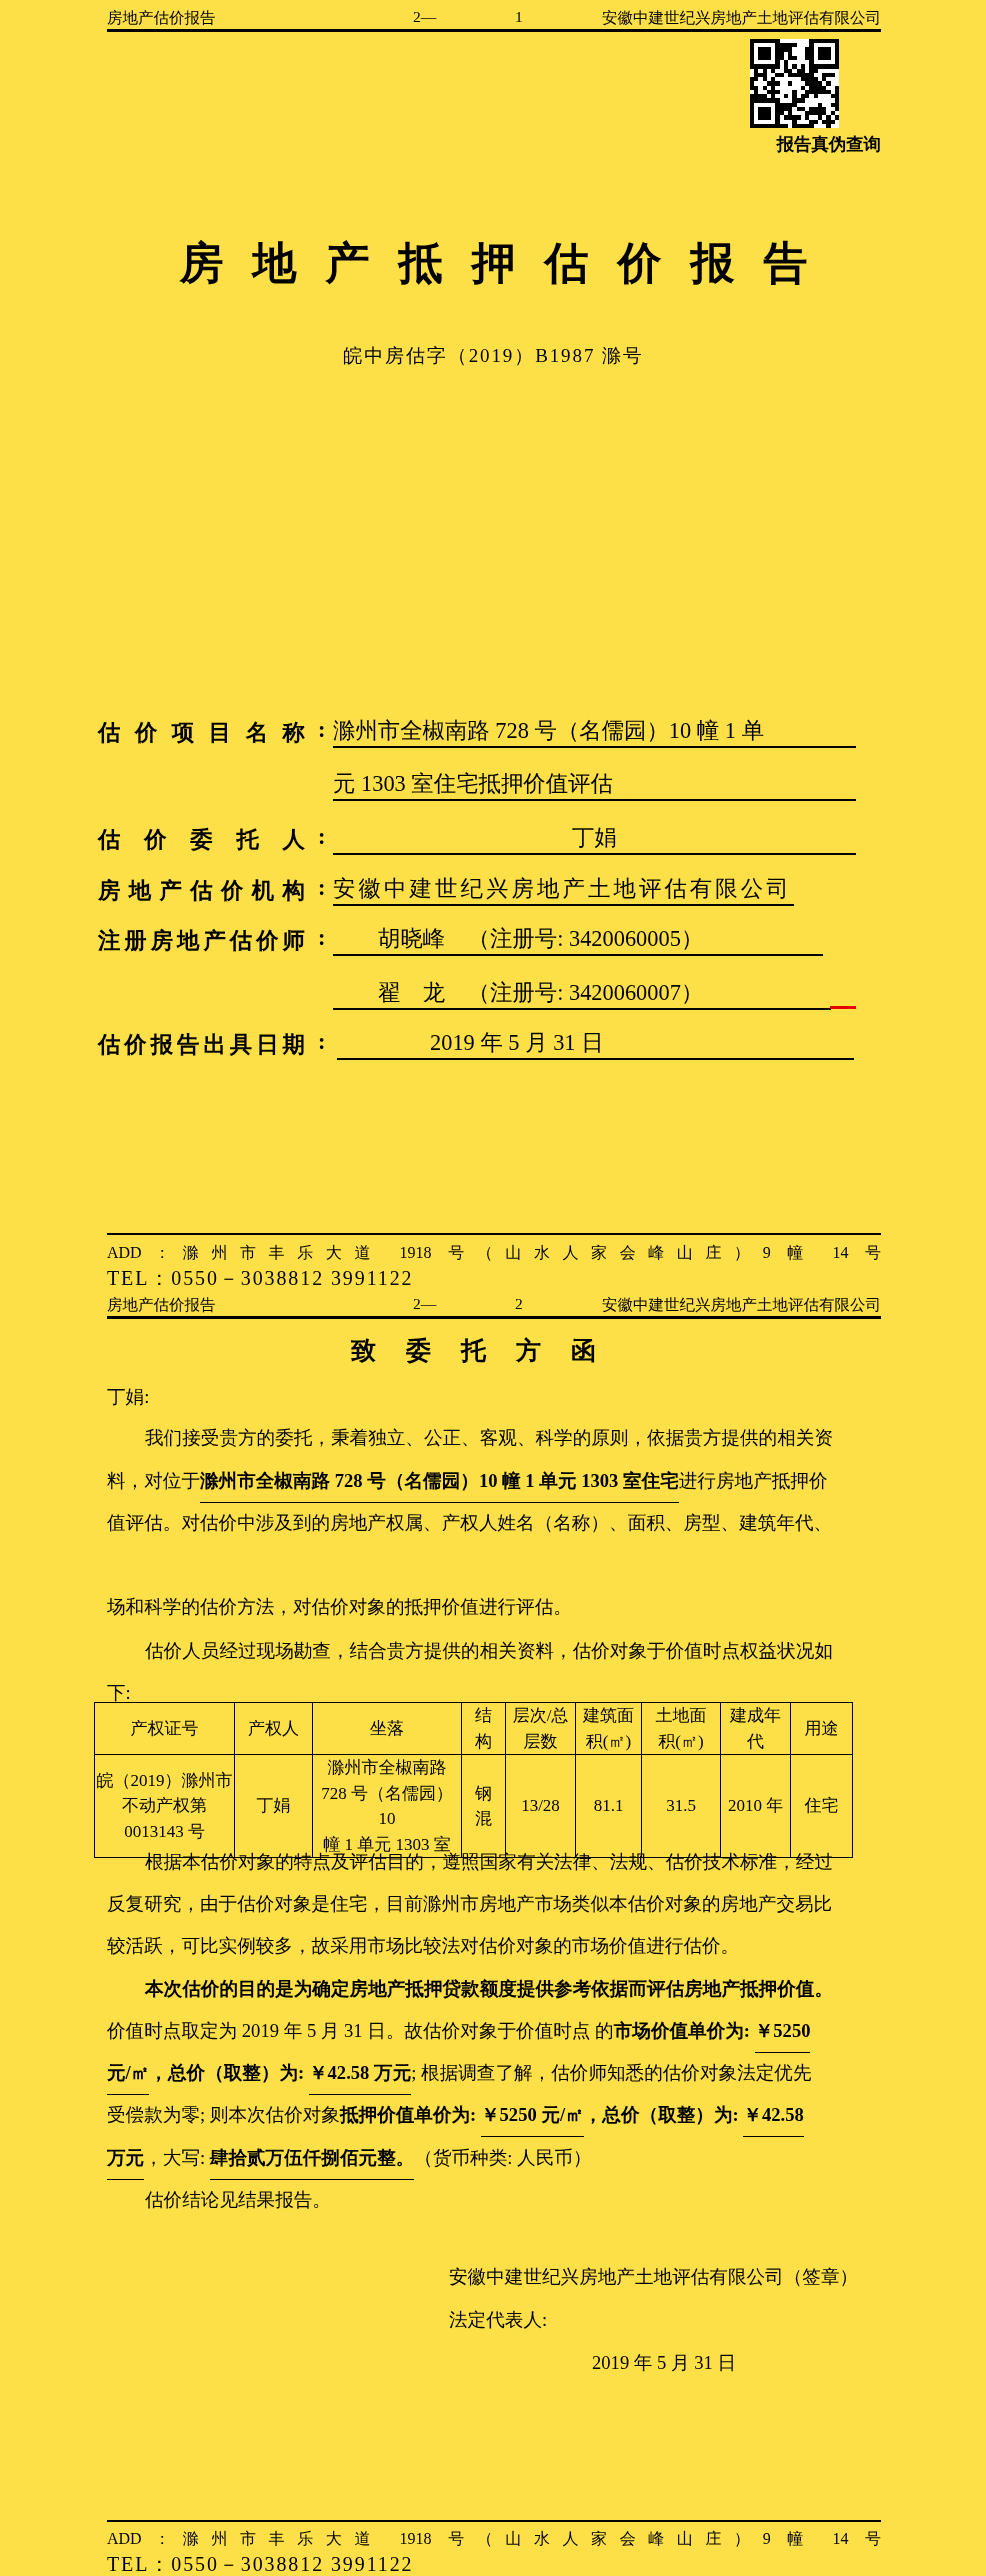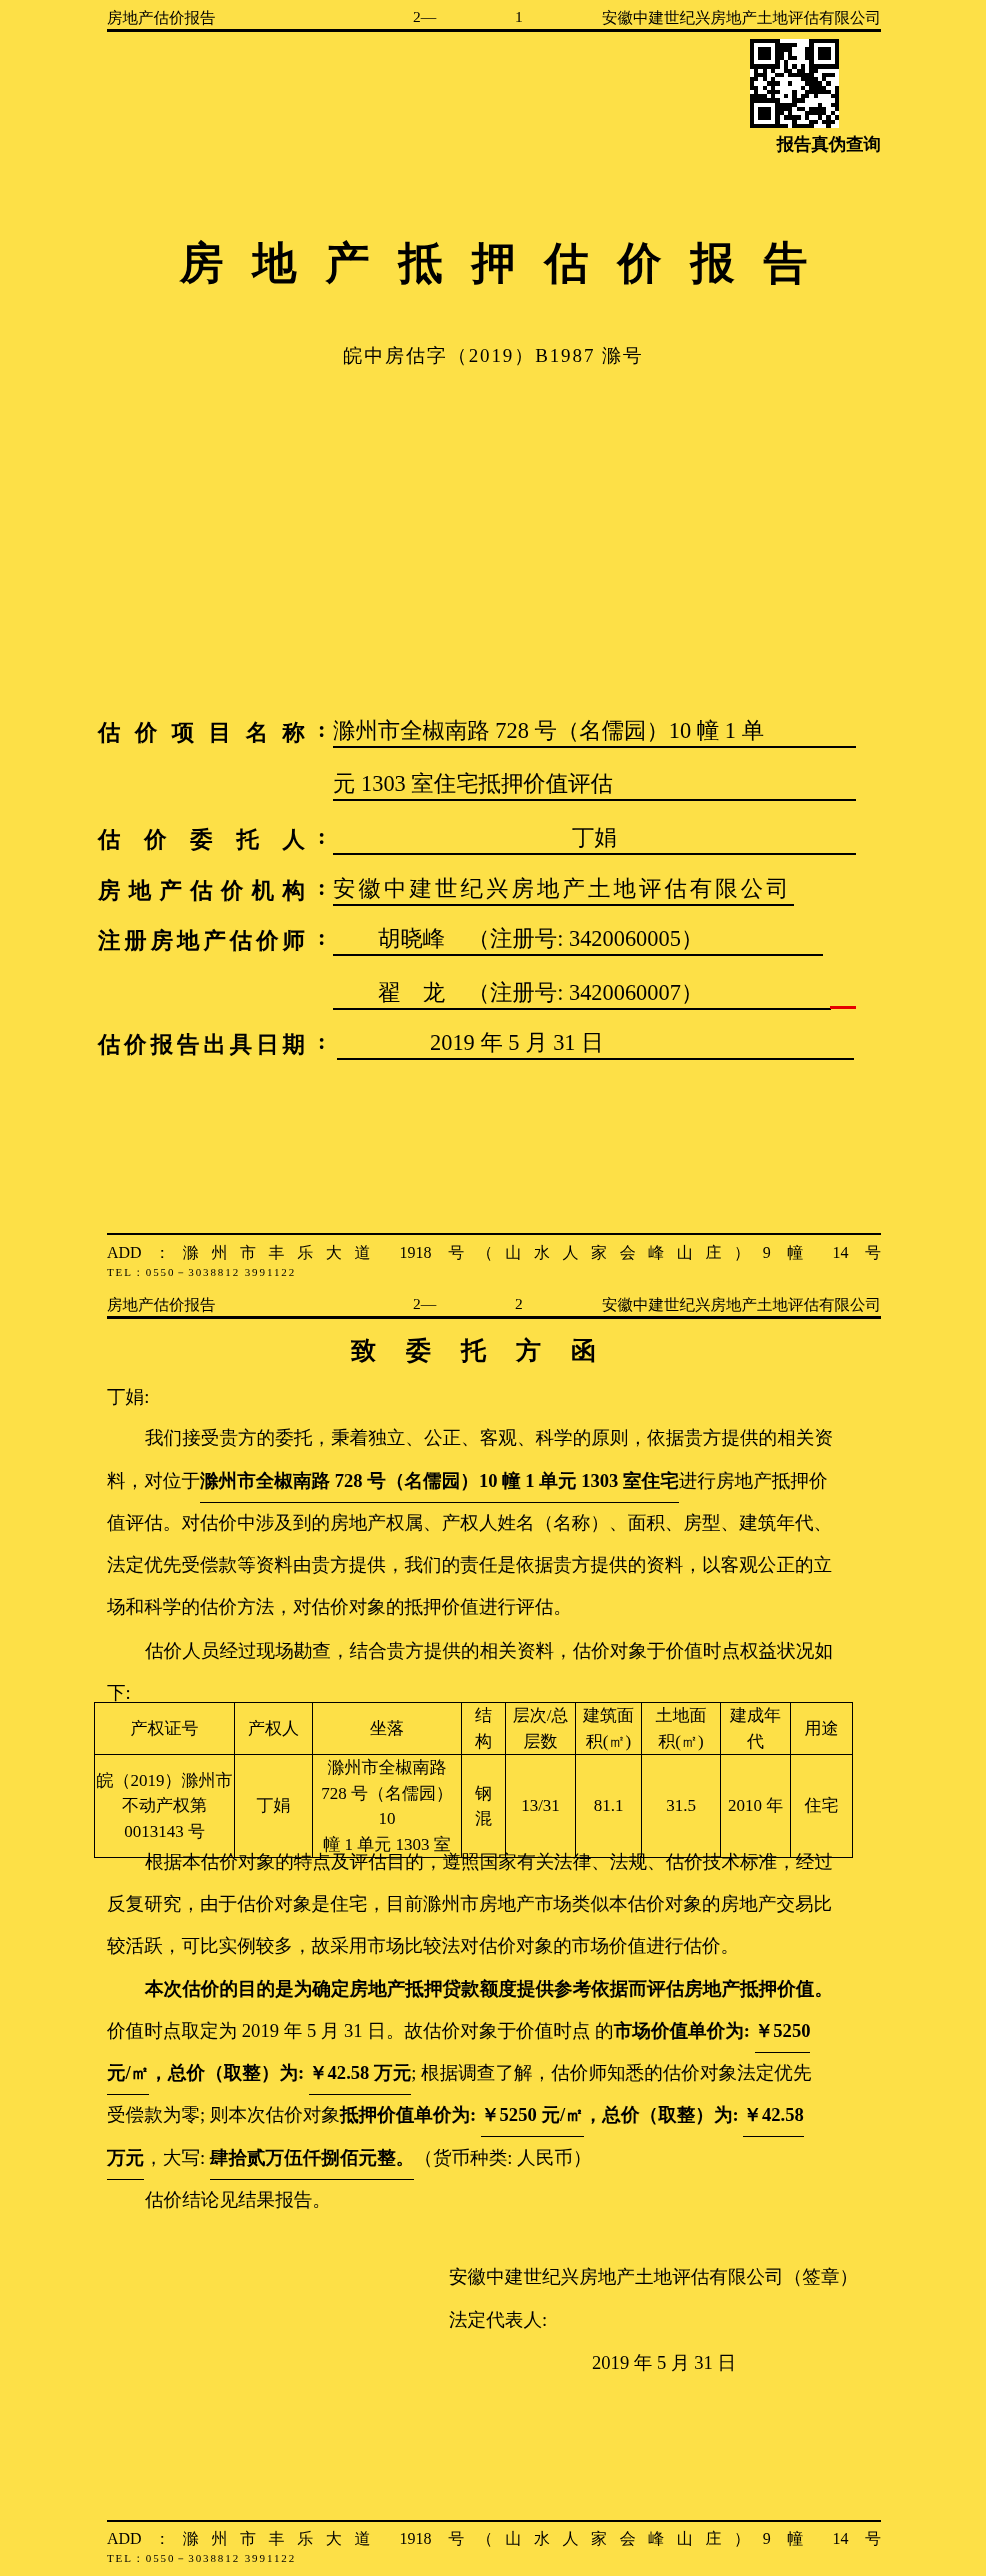--- a/index.html
+++ b/index.html
@@ -22,21 +22,21 @@
   .title { top:234px; left:0; width:100%; text-align:center; font-size:44px; font-weight:bold;
            letter-spacing:29px; padding-left:29px; }
   .docno { top:343px; left:0; width:100%; text-align:center; font-size:19px; letter-spacing:1.9px; }
   
   .flabel { left:98px; width:207px; font-size:22.4px; font-weight:600;
             text-align:justify; text-align-last:justify; }
   .fcolon { left:318px; font-size:22.4px; font-weight:600; }
   .fval { font-size:22.4px; height:31px; line-height:27px; border-bottom:2.5px solid #000; }
   .footer-add { left:107px; width:774px; font-size:16px;
                 text-align:justify; text-align-last:justify; }
-  .footer-tel { left:107px; font-size:11px; letter-spacing:1.9px; }
+  .footer-tel { left:107px; font-size:20px; letter-spacing:1.9px; }
   
   .letter-title { top:1334px; left:0; right:40px; text-align:center; font-size:25px;
                   font-weight:bold; letter-spacing:30px; padding-left:30px; }
   .bodyline { left:107px; font-size:18.6px; line-height:25px; }
   .ind { padding-left:38px; }
   .b { font-weight:bold; }
   .u { border-bottom:1.9px solid #000; padding-bottom:11px; }
   
   table.ptable { position:absolute; left:94px; top:1702px; width:758px;
                  border-collapse:collapse; table-layout:fixed; }
@@ -538,21 +538,20 @@
   <div class="a hdr" style="left:515px; top:1295px;">2</div>
   <div class="a hdr" style="right:106px; top:1295px;">安徽中建世纪兴房地产土地评估有限公司</div>
   <div class="rule" style="left:107px; top:1316px; width:774px; height:2.5px;"></div>
 
   <div class="a letter-title">致委托方函</div>
   <div class="a bodyline" style="top:1384px;">丁娟:</div>
 
   <div class="a bodyline ind" style="top:1425px;"><span class="">我们接受贵方的委托，秉着独立、公正、客观、科学的原则，依据贵方提供的相关资</span></div>
   <div class="a bodyline" style="top:1468px;"><span class="">料，对位于</span><span class="b u">滁州市全椒南路 728 号（名儒园）10 幢 1 单元 1303 室住宅</span><span class="">进行房地产抵押价</span></div>
   <div class="a bodyline" style="top:1510px;"><span class="">值评估。对估价中涉及到的房地产权属、产权人姓名（名称）、面积、房型、建筑年代、</span></div>
-  <div class="a bodyline" style="top:1552px;"><span class="">法定优先受偿款等资料由贵方提供，我们的责任是依据贵方提供的资料，以客观公正的立</span></div>
   <div class="a bodyline" style="top:1594px;"><span class="">场和科学的估价方法，对估价对象的抵押价值进行评估。</span></div>
   <div class="a bodyline ind" style="top:1638px;"><span class="">估价人员经过现场勘查，结合贵方提供的相关资料，估价对象于价值时点权益状况如</span></div>
   <div class="a bodyline" style="top:1680px;"><span class="">下:</span></div>
 
   <table class="ptable">
     <colgroup>
       <col style="width:140px">
         <col style="width:78px">
         <col style="width:149px">
       <col style="width:44px">
@@ -582,21 +581,21 @@
     <tr>
       <td>皖（2019）滁州市
 不动产权第
 0013143 号</td>
       <td>丁娟</td>
       <td>滁州市全椒南路
 728 号（名儒园）10
 幢 1 单元 1303 室</td>
       <td>钢
 混</td>
-      <td>13/31</td>
+      <td>13/28</td>
       <td>81.1</td>
       <td>31.5</td>
       <td>2010 年</td>
       <td>住宅</td>
     </tr>
   </tbody>
     </table>
 
   <div class="a bodyline ind" style="top:1849px;"><span class="">根据本估价对象的特点及评估目的，遵照国家有关法律、法规、估价技术标准，经过</span></div>
   <div class="a bodyline" style="top:1891px;"><span class="">反复研究，由于估价对象是住宅，目前滁州市房地产市场类似本估价对象的房地产交易比</span></div>

